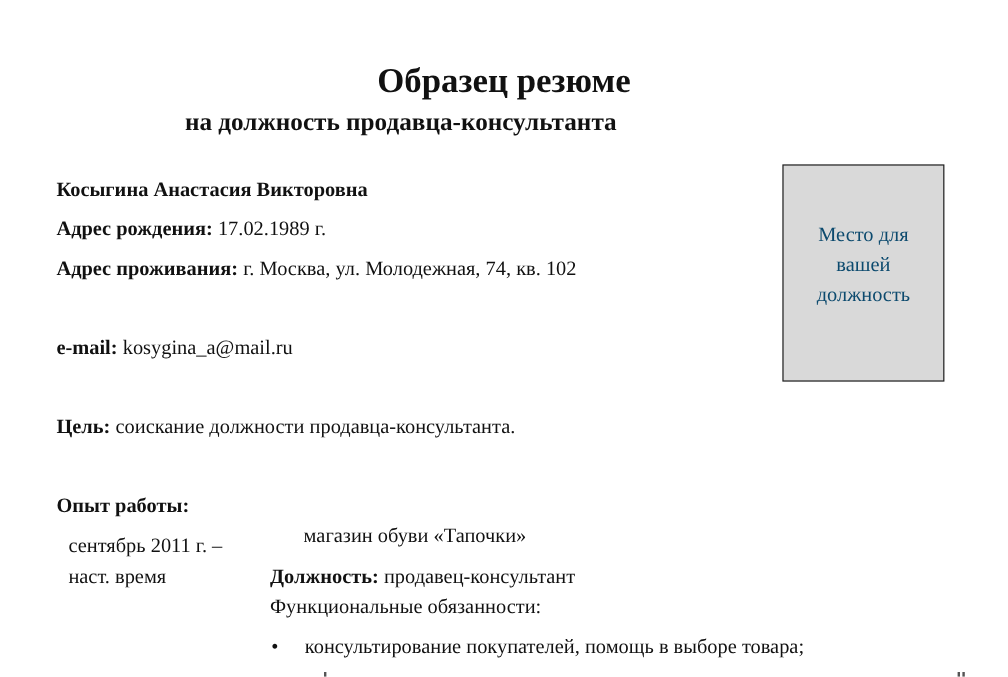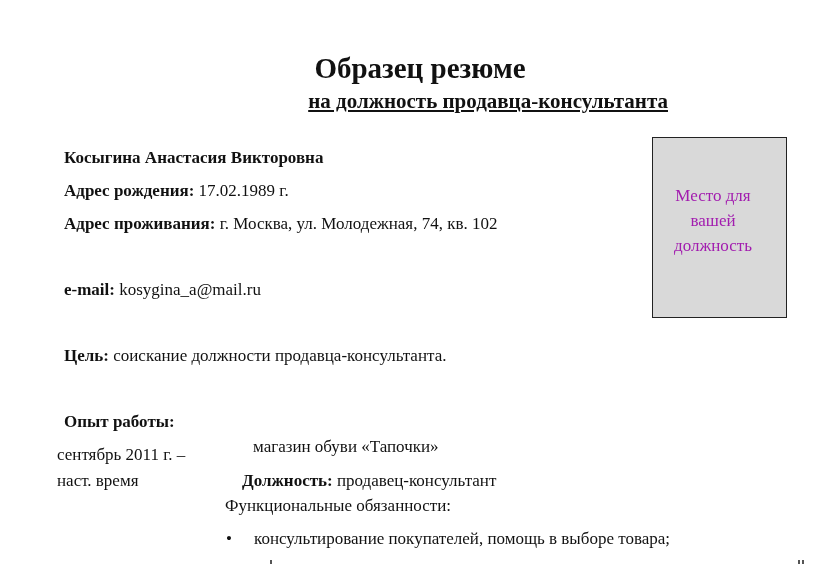--- a/index.html
+++ b/index.html
@@ -29,59 +29,58 @@
     text-align: center;
     font-weight: bold;
     font-size: 29px;
     line-height: 36px;
     color: #111;
   }
   .subtitle {
     position: absolute;
     left: 0; width: 668px;
     top: 86px;
-    text-align: right;
+    text-align: center;
     font-weight: bold;
     font-size: 21px;
     line-height: 30px;
     color: #111;
-    text-decoration: underline;
   }
   .line {
     position: absolute;
     left: 47px;
     font-size: 17px;
     line-height: 22px;
     white-space: nowrap;
     color: #111;
   }
-  .b { font-weight: bold; margin-left: 17px; }
+  .b { font-weight: bold; }
   .cursor {
     display: inline-block;
     width: 1px;
     height: 18px;
     background: #111;
     vertical-align: -3px;
     margin: 0 -1px 0 0;
   }
   .photo {
     position: absolute;
     left: 652px;
     top: 137px;
     width: 133px;
     height: 179px;
     background: #d9d9d9;
     border: 1px solid #222;
     display: flex;
     align-items: center;
-    justify-content: flex-start;
+    justify-content: center;
     text-align: center;
     font-size: 17px;
     line-height: 25px;
-    color: #a21caf;
+    color: #0c4a6e;
   }
   .photo-text { width: 120px; margin-top: -15px; }
   .period {
     position: absolute;
     left: 57px;
     font-size: 17px;
     line-height: 22px;
     white-space: nowrap;
   }
   .job {

